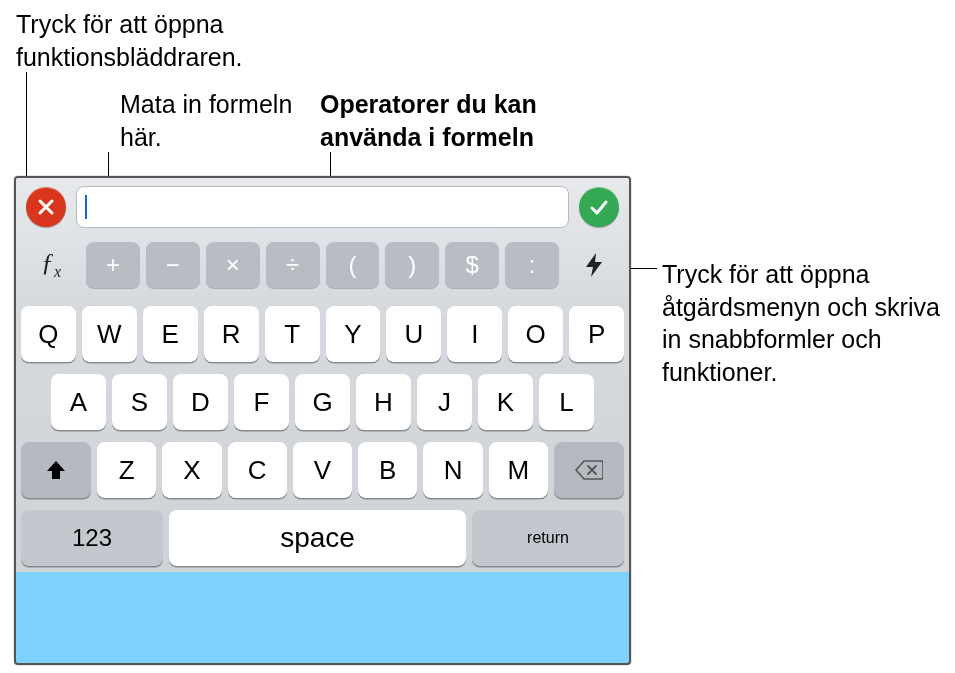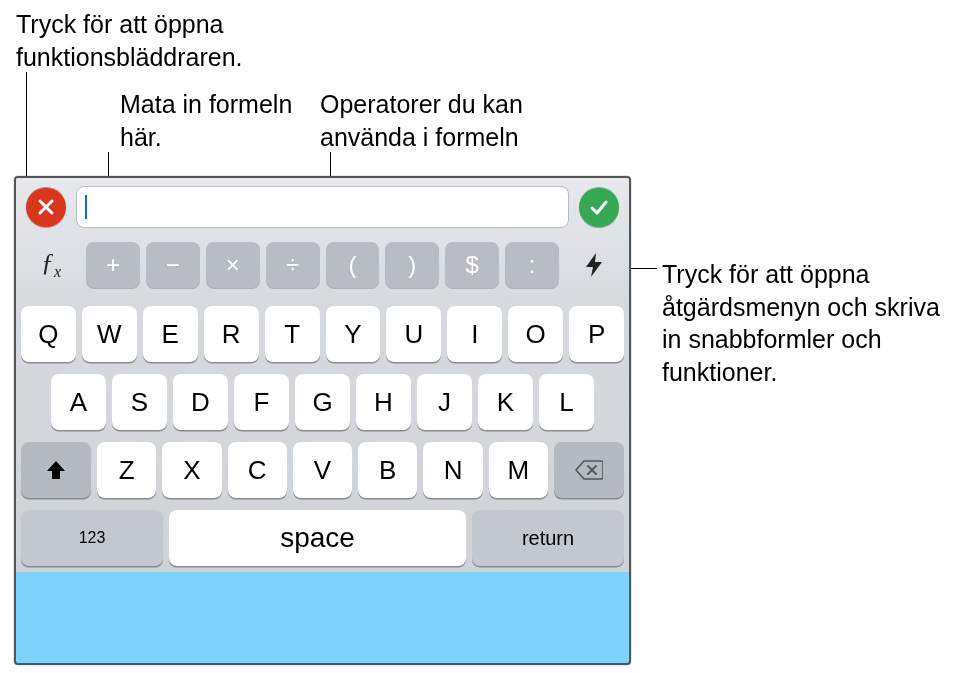--- a/index.html
+++ b/index.html
@@ -106,40 +106,40 @@
     font-size: 26px; color:#000;
   }
   .key.fn {
     background:#b5bac1;
   }
   .key.shift svg { width:24px;height:24px; }
   .key.bksp svg { width:28px;height:22px; }
   .bottom-row {
     display:flex; gap:6px;
   }
-  .key.num { flex:0 0 142px; font-size:16px; background:#c3c8ce; }
+  .key.num { flex:0 0 142px; font-size:24px; background:#c3c8ce; }
   .key.space { flex:1 1 auto; font-size:28px; }
-  .key.return { flex:0 0 152px; font-size:20px; background:#c3c8ce; }
+  .key.return { flex:0 0 152px; font-size:16px; background:#c3c8ce; }
 
   .bracket {
     position:absolute;
     border-top:1px solid #000;
   }
   .bracket::before, .bracket::after{
     content:""; position:absolute; top:0; width:1px; height:8px; background:#000;
   }
   .bracket::before{ left:0; }
   .bracket::after{ right:0; }
 </style>
 </head>
 <body>
 
 <div class="callout" style="left:16px; top:8px; width:260px;">Tryck för att öppna funktionsbläddraren.</div>
 <div class="callout" style="left:100px; top:88px; width:180px;margin-left:20px;">Mata in formeln här.</div>
-<div class="callout" style="left:320px; top:88px; width:230px;">Operatorer du kan använda i formeln</div>
+<div class="callout" style="left:320px; top:88px; width:230px;font-weight:bold;">Operatorer du kan använda i formeln</div>
 <div class="callout" style="left:662px; top:258px; width:280px;">Tryck för att öppna åtgärdsmenyn och skriva in snabbformler och funktioner.</div>
 
 <div class="lead vbar" style="left:26px; top:72px; height:188px;"></div>
 <div class="lead hbar" style="left:26px; top:260px; width:16px;"></div>
 
 <div class="lead vbar" style="left:108px; top:152px; height:46px;"></div>
 
 <div class="lead vbar" style="left:330px; top:152px; height:77px;"></div>
 <div class="bracket" style="left:92px; top:229px; width:475px;"></div>
 

